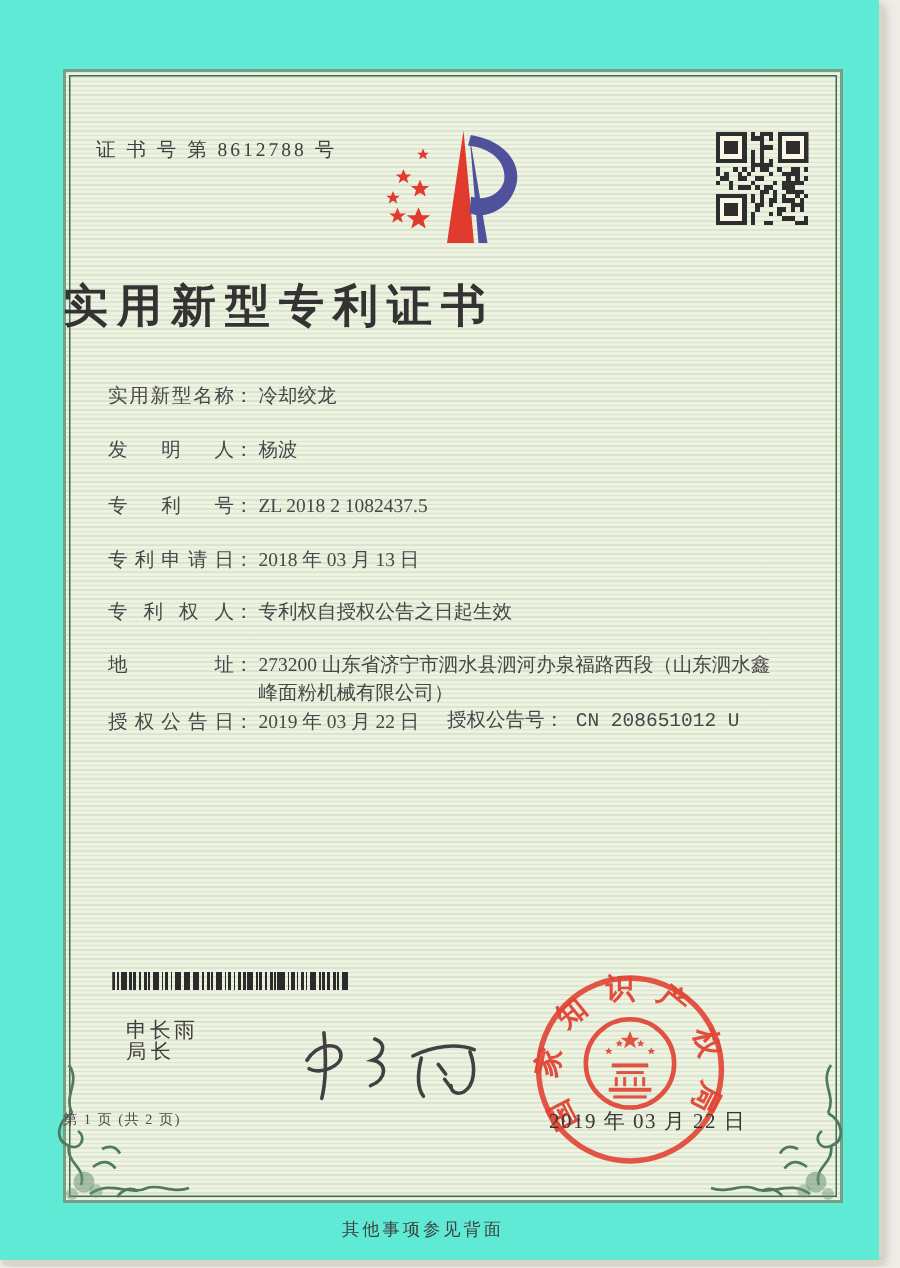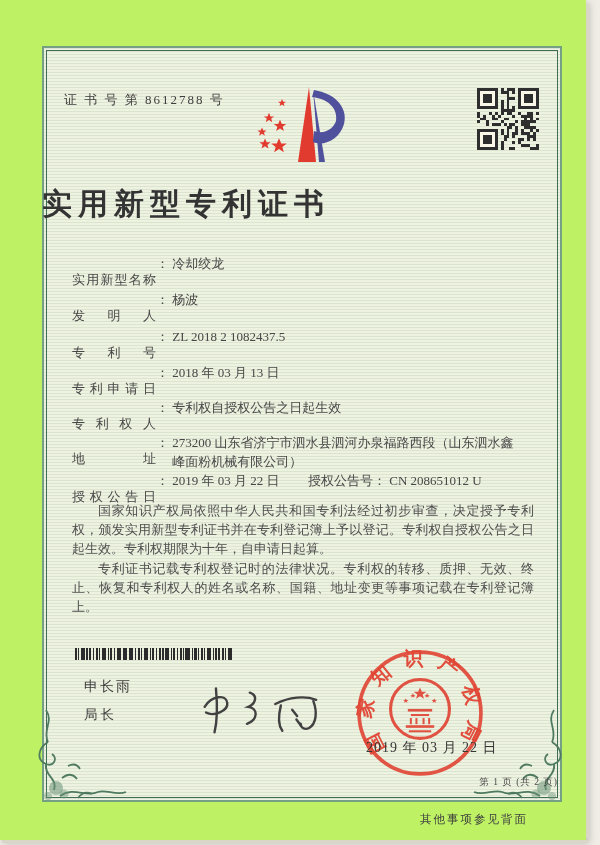--- a/index.html
+++ b/index.html
@@ -1,51 +1,51 @@
 <!DOCTYPE html>
 <html><head>
 <meta charset="utf-8">
 <style>
   html,body{margin:0;padding:0;background:#f2f0e9;}
   #page{position:relative;width:600px;height:845px;overflow:hidden;
         font-family:"Liberation Serif","DejaVu Serif",serif;background:#efede6;}
   .paper{position:absolute;left:0;top:0;width:586px;height:840px;
-         background:#bef264;box-shadow:3px 3px 7px rgba(90,90,80,.35);}
+         background:#5eead4;box-shadow:3px 3px 7px rgba(90,90,80,.35);}
   
   .frame{position:absolute;left:42px;top:46px;width:516px;height:752px;
          border:2px solid #76a083;background:#eef2e1;
          background-image:repeating-linear-gradient(180deg,
            rgba(120,160,120,.17) 0px,rgba(120,160,120,.17) 1px,
            rgba(0,0,0,0) 1px,rgba(0,0,0,0) 3px);}
   .frame-inner{position:absolute;inset:2px;border:1px solid #3f6c55;pointer-events:none;}
   .abs{position:absolute;}
   .cert-no{left:64px;top:91px;font-size:13px;letter-spacing:2px;color:#3e3e3e;}
   .title{left:42px;top:184px;width:516px;text-align:left;font-size:30px;
          letter-spacing:6px;font-weight:600;color:#333;}
   .row{left:72px;width:470px;font-size:13px;color:#474747;line-height:19px;}
   .flabel{display:inline-block;width:84px;text-align:justify;text-align-last:justify;
-          vertical-align:top;margin-top:16px;}
+          vertical-align:top;}
   .colon{vertical-align:top;}
   .fvalue{display:inline-block;vertical-align:top;max-width:352px;}
-  .grant2{position:absolute;left:236px;top:0;white-space:nowrap;}
+  .grant2{position:absolute;left:226px;top:0;white-space:nowrap;font-family:Liberation Mono, monospace;}
   .bodytext{left:72px;top:501px;width:462px;font-size:13px;line-height:19.2px;
             color:#4e4e4e;text-align:justify;}
   .bodytext p{margin:0;text-indent:2em;}
   .barcode{left:75px;top:648px;width:158px;height:12px;
     background-image:
       repeating-linear-gradient(90deg,#2b2b2b 0 1px,rgba(0,0,0,0) 1px 3px),
       repeating-linear-gradient(90deg,#2b2b2b 0 2px,rgba(0,0,0,0) 2px 7px),
       repeating-linear-gradient(90deg,#2b2b2b 0 1px,rgba(0,0,0,0) 1px 11px);}
-  .director-title{left:84px;top:692px;font-size:13.5px;color:#3d3d3d;letter-spacing:3px;margin-top:14px;}
+  .director-title{left:84px;top:692px;font-size:13.5px;color:#3d3d3d;letter-spacing:3px;}
   .director-name{left:84px;top:678px;font-size:14px;color:#3d3d3d;letter-spacing:2px;}
   .sig{left:170px;top:680px;}
   .seal{left:355px;top:648px;width:130px;height:130px;}
   .seal-date{left:366px;top:739px;font-size:14px;color:#373737;letter-spacing:1px;}
-  .page-no{left:42px;top:776px;width:516px;text-align:right;font-size:9.5px;color:#4a4a4a;letter-spacing:1px;}
-  .footer-note{left:32px;top:812px;width:516px;text-align:right;font-size:11.5px;
+  .page-no{left:42px;top:740px;width:516px;text-align:left;font-size:9.5px;color:#4a4a4a;letter-spacing:1px;}
+  .footer-note{left:44px;top:812px;width:516px;text-align:center;font-size:11.5px;
                color:#3f3f3f;letter-spacing:2px;transform:translateX(-20px);}
   .qr{left:477px;top:88px;width:62px;height:62px;}
   .logo{left:250px;top:84px;width:100px;height:82px;}
   .orn{width:96px;height:100px;}
   .orn-left{left:34px;top:708px;}
   .orn-right{left:470px;top:708px;transform:scaleX(-1);}
   .scan-edge-r{left:586px;top:4px;width:3px;height:834px;background:#d9d6c8;}
   .scan-edge-b{left:2px;top:840px;width:586px;height:3px;background:#d9d6c8;}
 </style>
 </head>
@@ -243,24 +243,20 @@
     </div>
     <div class="abs row" style="top:471px">
       <span class="flabel">授权公告日</span><span class="colon">：</span>
       <span class="fvalue">2019 年 03 月 22 日</span>
       <span class="grant2">
         <span>授权公告号</span><span>：</span>
         <span>CN 208651012 U</span>
       </span>
     </div>
 
-    <div class="abs bodytext">
-      <p>国家知识产权局依照中华人民共和国专利法经过初步审查，决定授予专利权，颁发实用新型专利证书并在专利登记簿上予以登记。专利权自授权公告之日起生效。专利权期限为十年，自申请日起算。</p>
-      <p>专利证书记载专利权登记时的法律状况。专利权的转移、质押、无效、终止、恢复和专利权人的姓名或名称、国籍、地址变更等事项记载在专利登记簿上。</p>
-    </div>
 
     <div class="abs barcode"></div>
 
     <div class="abs director-title">局长</div>
     <div class="abs director-name">申长雨</div>
 
     <svg class="abs sig" width="178" height="60" viewBox="0 0 210 85" fill="none" stroke="#414141" stroke-width="3.4" stroke-linecap="round" title="申长雨">
       <path d="M28,38 C38,22 58,20 60,32 C62,44 40,52 30,46"></path>
       <path d="M44,12 C46,34 46,58 42,74"></path>
       <path d="M92,18 C104,22 100,34 90,38 C104,40 104,56 88,62"></path>

